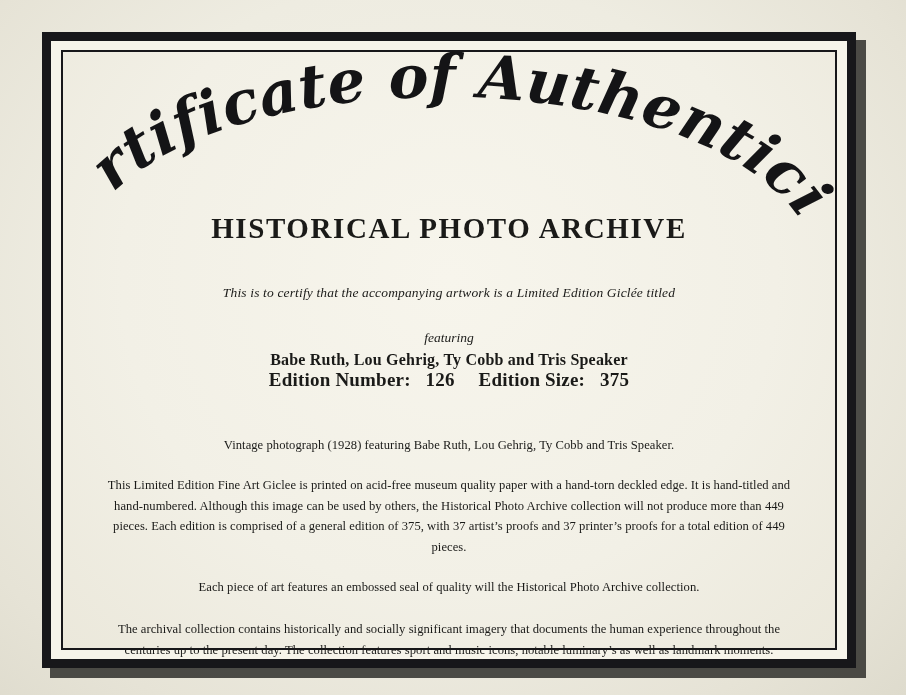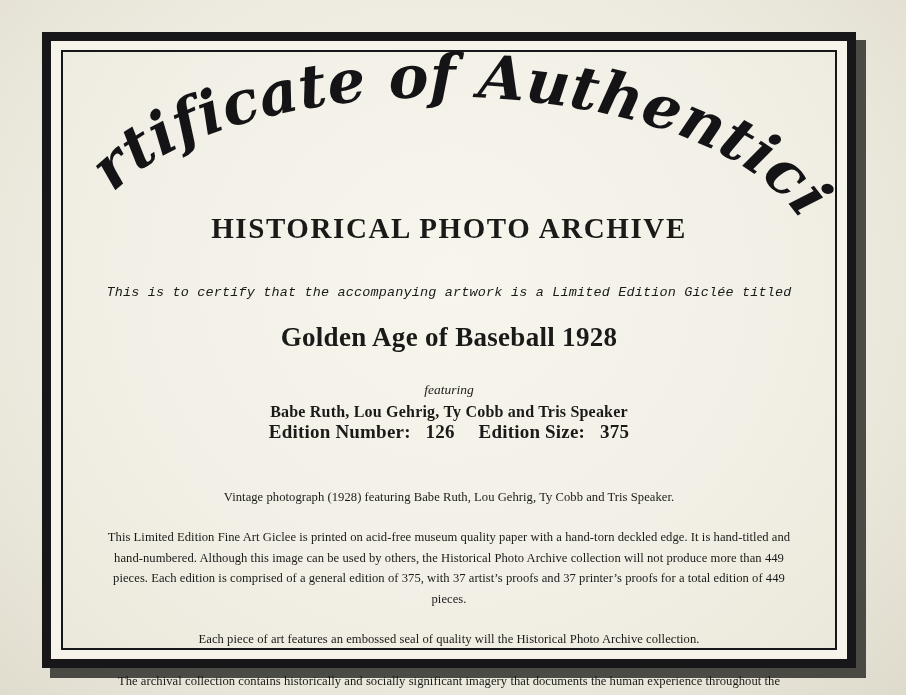--- a/index.html
+++ b/index.html
@@ -98,21 +98,20 @@
     letter-spacing: 1.6px;
     margin-top: -4px;
     text-align: center;
   }
 
   .certify-line {
     font-style: italic;
     font-size: 13.5px;
     margin-top: 40px;
     letter-spacing: 0.15px;
-    font-family: Liberation Mono, monospace;
   }
 
   .artwork-title {
     font-weight: 700;
     font-size: 27px;
     margin-top: 22px;
     letter-spacing: 0.3px;
   }
 
   .featuring-label {
@@ -173,21 +172,20 @@
             <text class="arc-text">
               <textPath href="#titleArc" startOffset="50%" text-anchor="middle">Certificate of Authenticity</textPath>
             </text>
           </svg>
         </div>
 
         <div class="archive-name">HISTORICAL PHOTO ARCHIVE</div>
 
         <div class="certify-line">This is to certify that the accompanying artwork is a Limited Edition Giclée titled</div>
 
-        <div class="artwork-title">Golden Age of Baseball 1928</div>
 
         <div class="featuring-label">featuring</div>
 
         <div class="featuring-names">Babe Ruth, Lou Gehrig, Ty Cobb and Tris Speaker</div>
 
         <div class="edition-line">
           <span>Edition Number:</span>
           <span>&nbsp;</span>
           <span>126</span>
           <span class="gap"></span>

